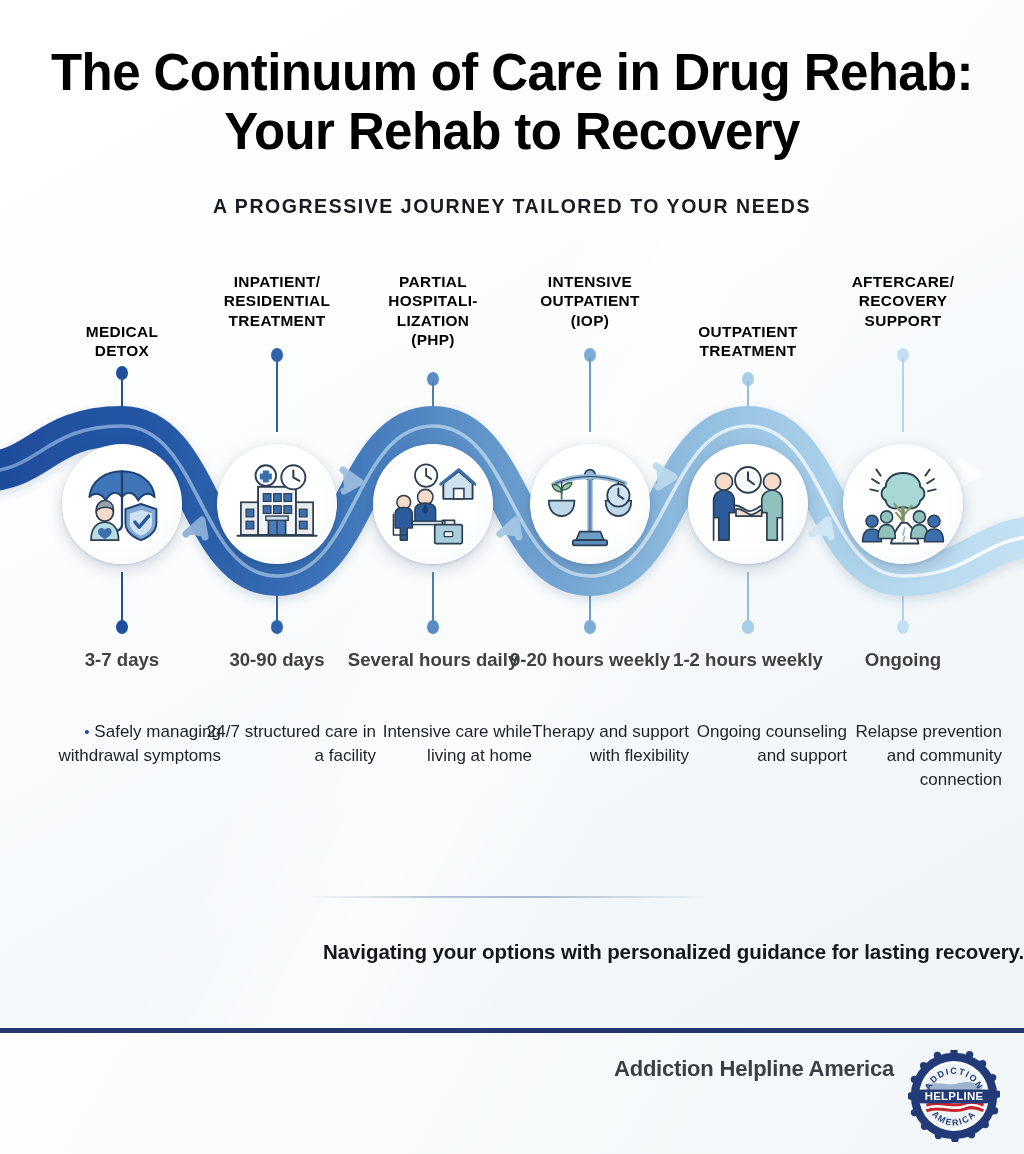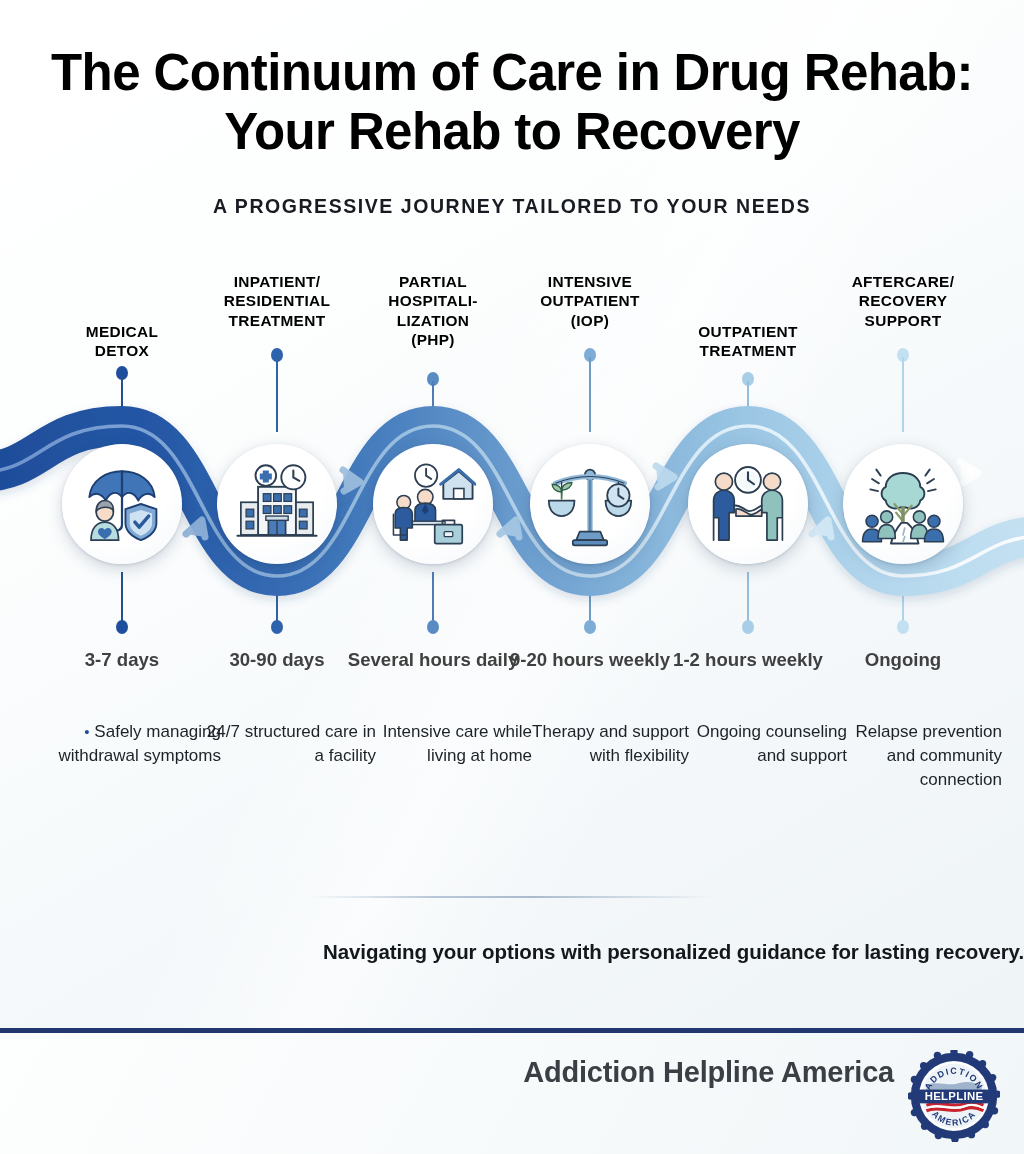--- a/index.html
+++ b/index.html
@@ -52,21 +52,21 @@
   
   .divider{position:absolute;top:896px;left:310px;width:406px;height:1.5px;
     background:linear-gradient(90deg,rgba(190,205,220,0) 0%,#b9c8d8 30%,#a9bccd 55%,rgba(190,205,220,0) 100%);}
   .tagline{position:absolute;top:940px;left:0;width:1024px;text-align:right;
     font-size:20.5px;color:#14181d;font-weight:700;letter-spacing:-.1px;}
 
   .footbar{position:absolute;top:1028px;left:0;width:1024px;height:5px;background:#21376e;}
   .footer{position:absolute;top:1033px;left:0;width:1024px;height:121px;
     background:linear-gradient(120deg,#fdfefe 0%,#f7fafb 55%,#f1f6f8 100%);}
   .brand{position:absolute;top:1056px;right:130px;text-align:right;}
-  .brand-name{font-size:29px;font-weight:bold;color:#3a3f45;letter-spacing:-.2px;}
+  .brand-name{font-size:22px;font-weight:bold;color:#3a3f45;letter-spacing:-.2px;}
   .brand-url{margin-top:5px;font-size:16.5px;color:#84898f;font-weight:400;}
   .logo{position:absolute;top:1050px;right:24px;width:92px;height:92px;}
 </style>
 </head>
 <body>
 
 <div class="bg-sheen"></div>
 
 <div class="header">
   <h1 class="title">

